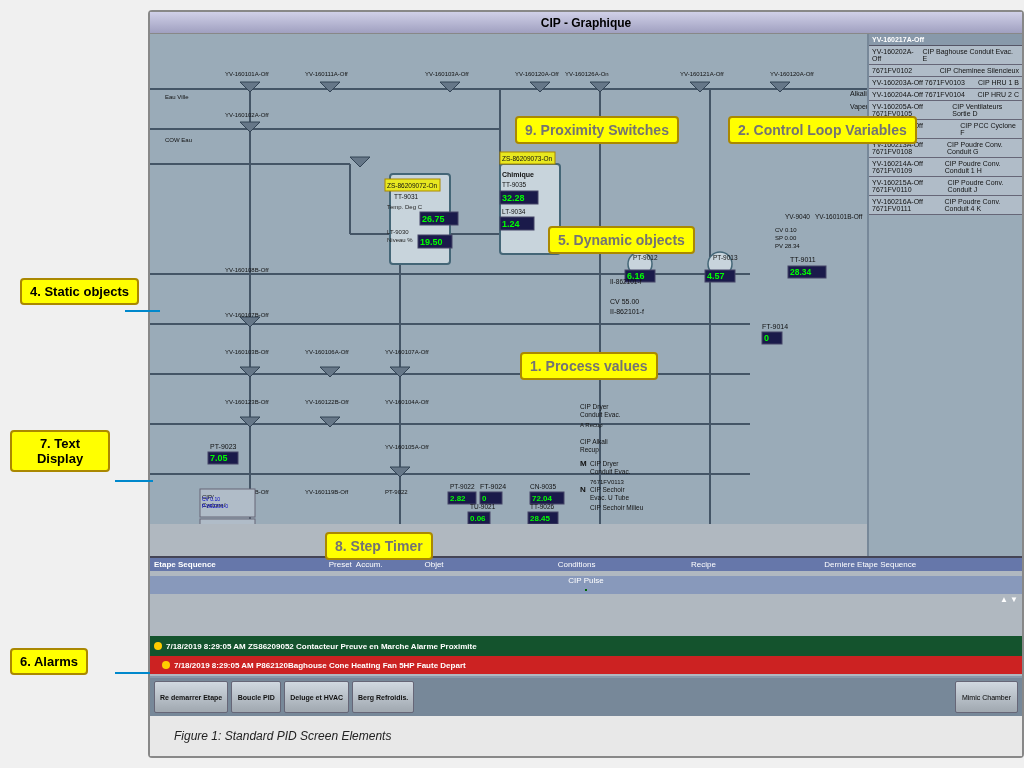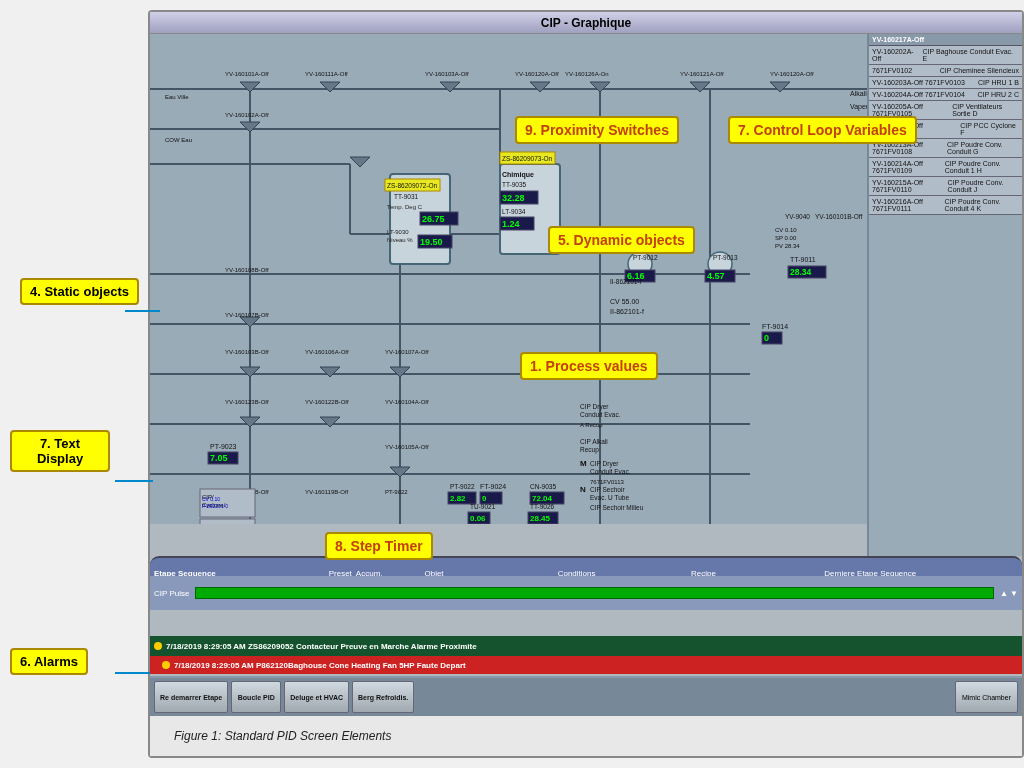--- a/index.html
+++ b/index.html
@@ -165,21 +165,21 @@
 
     
     .callout {
       position: absolute;
       background: #ffff00;
       border: 2px solid #aa8800;
       border-radius: 4px;
       padding: 4px 8px;
       font-size: 14px;
       font-weight: bold;
-      color: #c2410c;
+      color: #737373;
       z-index: 100;
       white-space: nowrap;
     }
 
     
     .left-callout {
       position: absolute;
       background: #ffff00;
       border: 2px solid #aa8800;
       border-radius: 4px;
@@ -471,31 +471,31 @@
           <span class="right-item-value">CIP Poudre Conv. Conduit J</span>
         </div>
         <div class="right-item">
           <span class="right-item-label">YV-160216A-Off 7671FV0111</span>
           <span class="right-item-value">CIP Poudre Conv. Conduit 4 K</span>
         </div>
       </div>
 
       <div class="bottom-panel">
 
-        <div style="position:absolute;top:0;left:0;right:0;height:32px;background:#6677aa;display:flex;align-items:center;padding:0 4px;gap:4px;font-size:8px;color:#fff;border-top:2px solid #445;border-radius:9px;">
+        <div style="position:absolute;top:0;left:0;right:0;height:15px;background:#6677aa;display:flex;align-items:center;padding:0 4px;gap:4px;font-size:8px;color:#fff;border-top:2px solid #445;">
           <span style="flex:2;font-weight:bold;">Etape Sequence</span>
           <span style="flex:1;text-align:right;">Preset</span>
           <span style="flex:1;">Accum.</span>
           <span style="flex:2;">Objet</span>
           <span style="flex:2;">Conditions</span>
           <span style="flex:2;">Recipe</span>
           <span style="flex:3;">Derniere Etape Sequence</span>
         </div>
 
-        <div style="position:absolute;top:20px;left:0;right:0;height:34px;background:#8899bb;display:flex;align-items:center;padding:0 4px;font-size:8px;color:#fff;gap:4px;">
+        <div style="position:absolute;top:20px;left:0;right:0;height:18px;background:#8899bb;display:flex;align-items:center;padding:0 4px;font-size:8px;color:#fff;gap:4px;flex-direction:column;">
           <span>CIP Pulse</span>
           <div style="flex:1;height:12px;background:#00aa00;border:1px solid #006600;margin:0 2px;"></div>
           <span style="margin-left:auto;font-size:8px;">▲ ▼</span>
         </div>
 
         <div class="alarm-bar-green">
           <span class="alarm-dot"></span>
           <span style="font-size:8px;">7/18/2019 8:29:05 AM    ZS86209052 Contacteur Preuve en Marche Alarme Proximite</span>
         </div>
 
@@ -557,21 +557,21 @@
         <div class="bottom-caption-area">
           <span class="figure-caption">Figure 1: Standard PID Screen Elements</span>
         </div>
       </div>
 
       <div class="callout" style="top: 82px; left: 365px; font-size:14px;">
         <span>9. Proximity Switches</span>
       </div>
 
       <div class="callout" style="top: 82px; left: 578px; font-size:14px;">
-        <span>7. Control Loop Variables</span>
+        <span>2. Control Loop Variables</span>
       </div>
 
       <div class="callout" style="top: 192px; left: 398px; font-size:14px;">
         <span>5. Dynamic objects</span>
       </div>
 
       <div class="callout" style="top: 318px; left: 370px; font-size:14px;">
         <span>1. Process values</span>
       </div>
 

